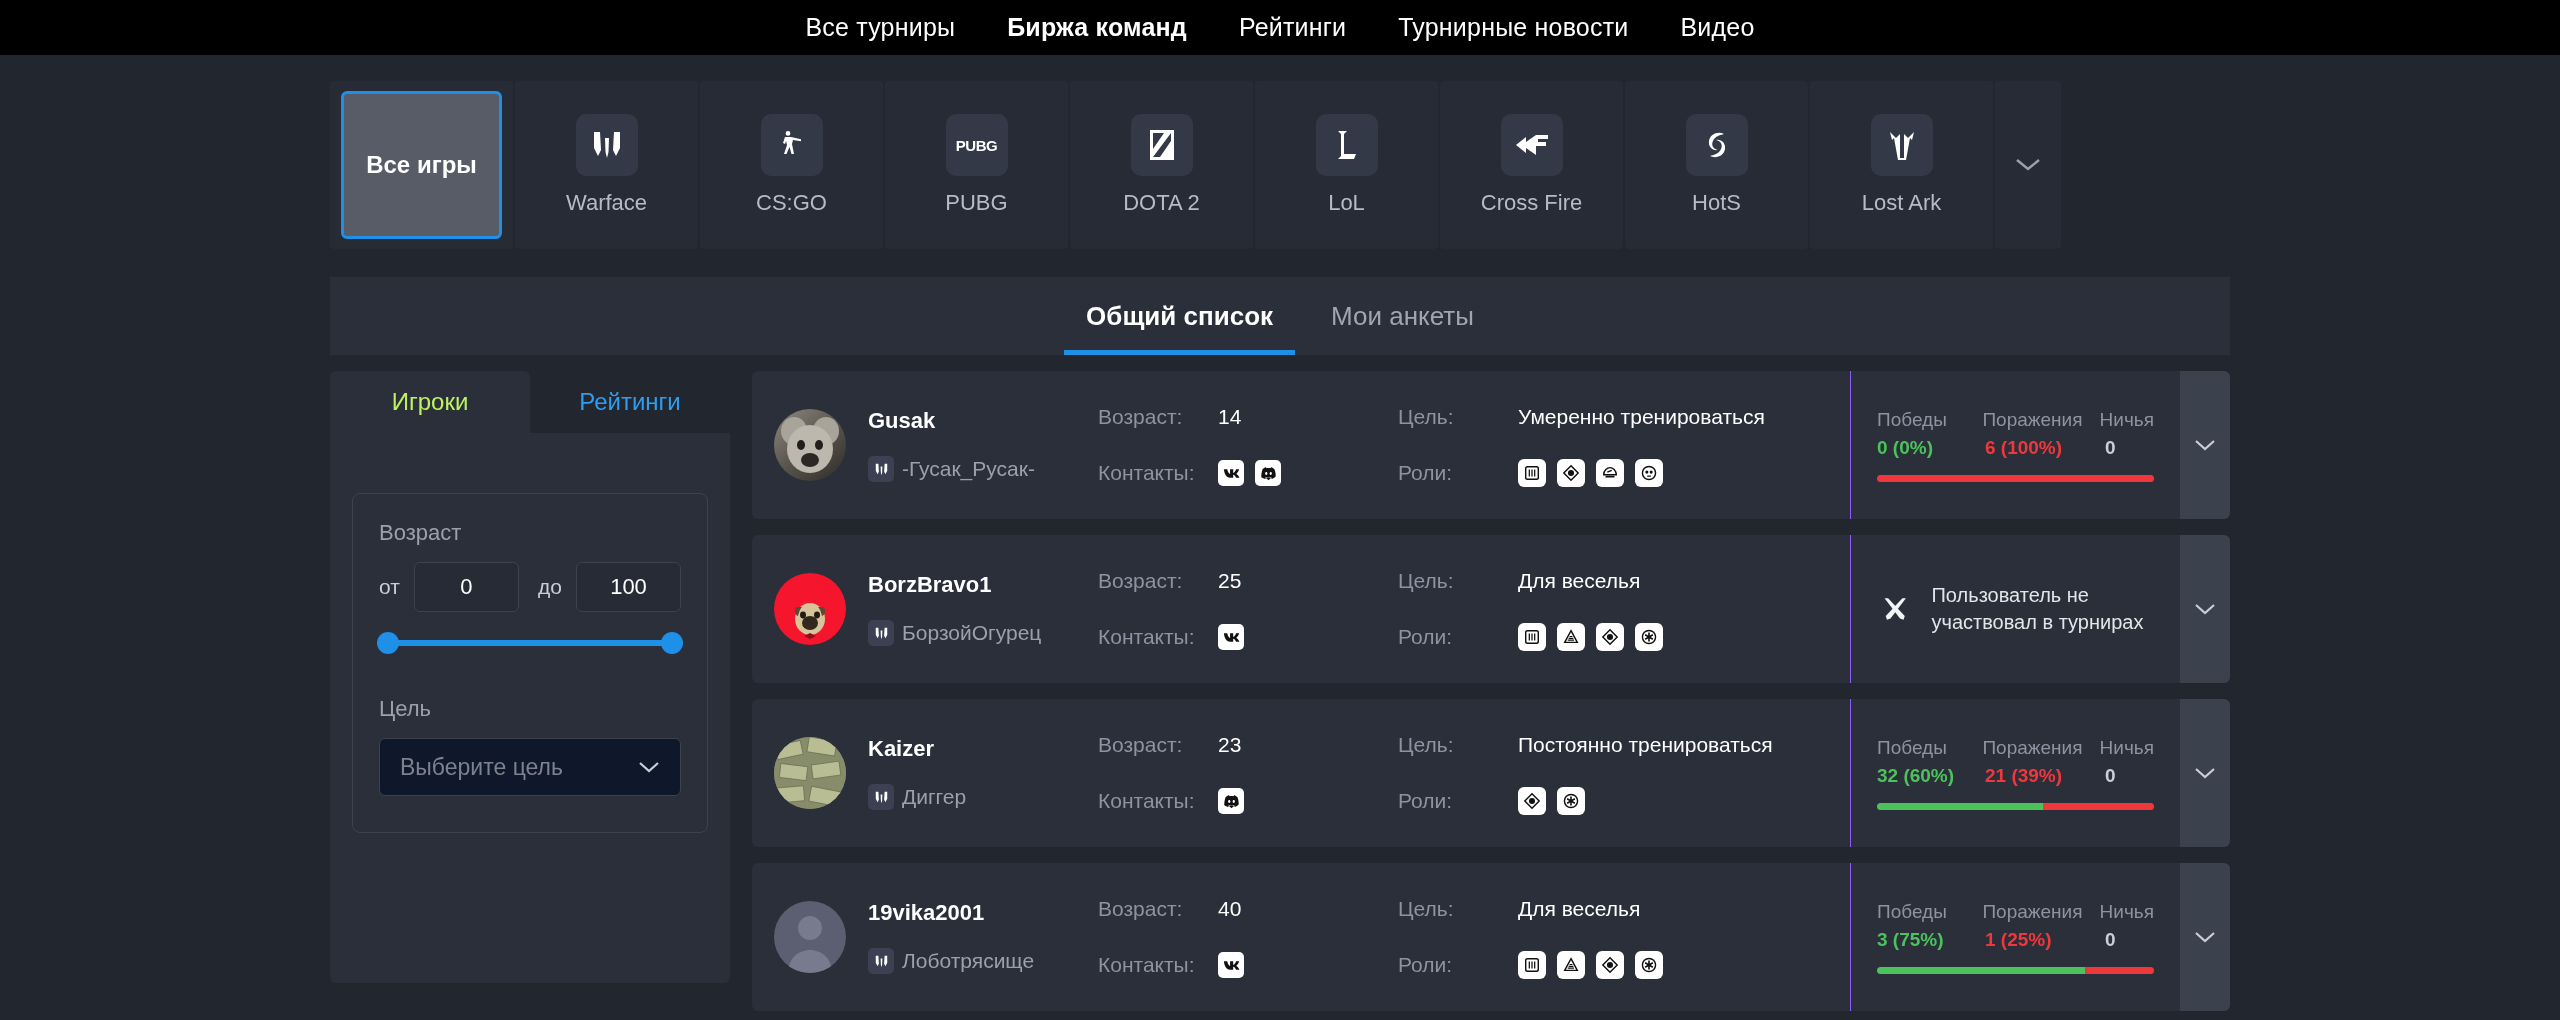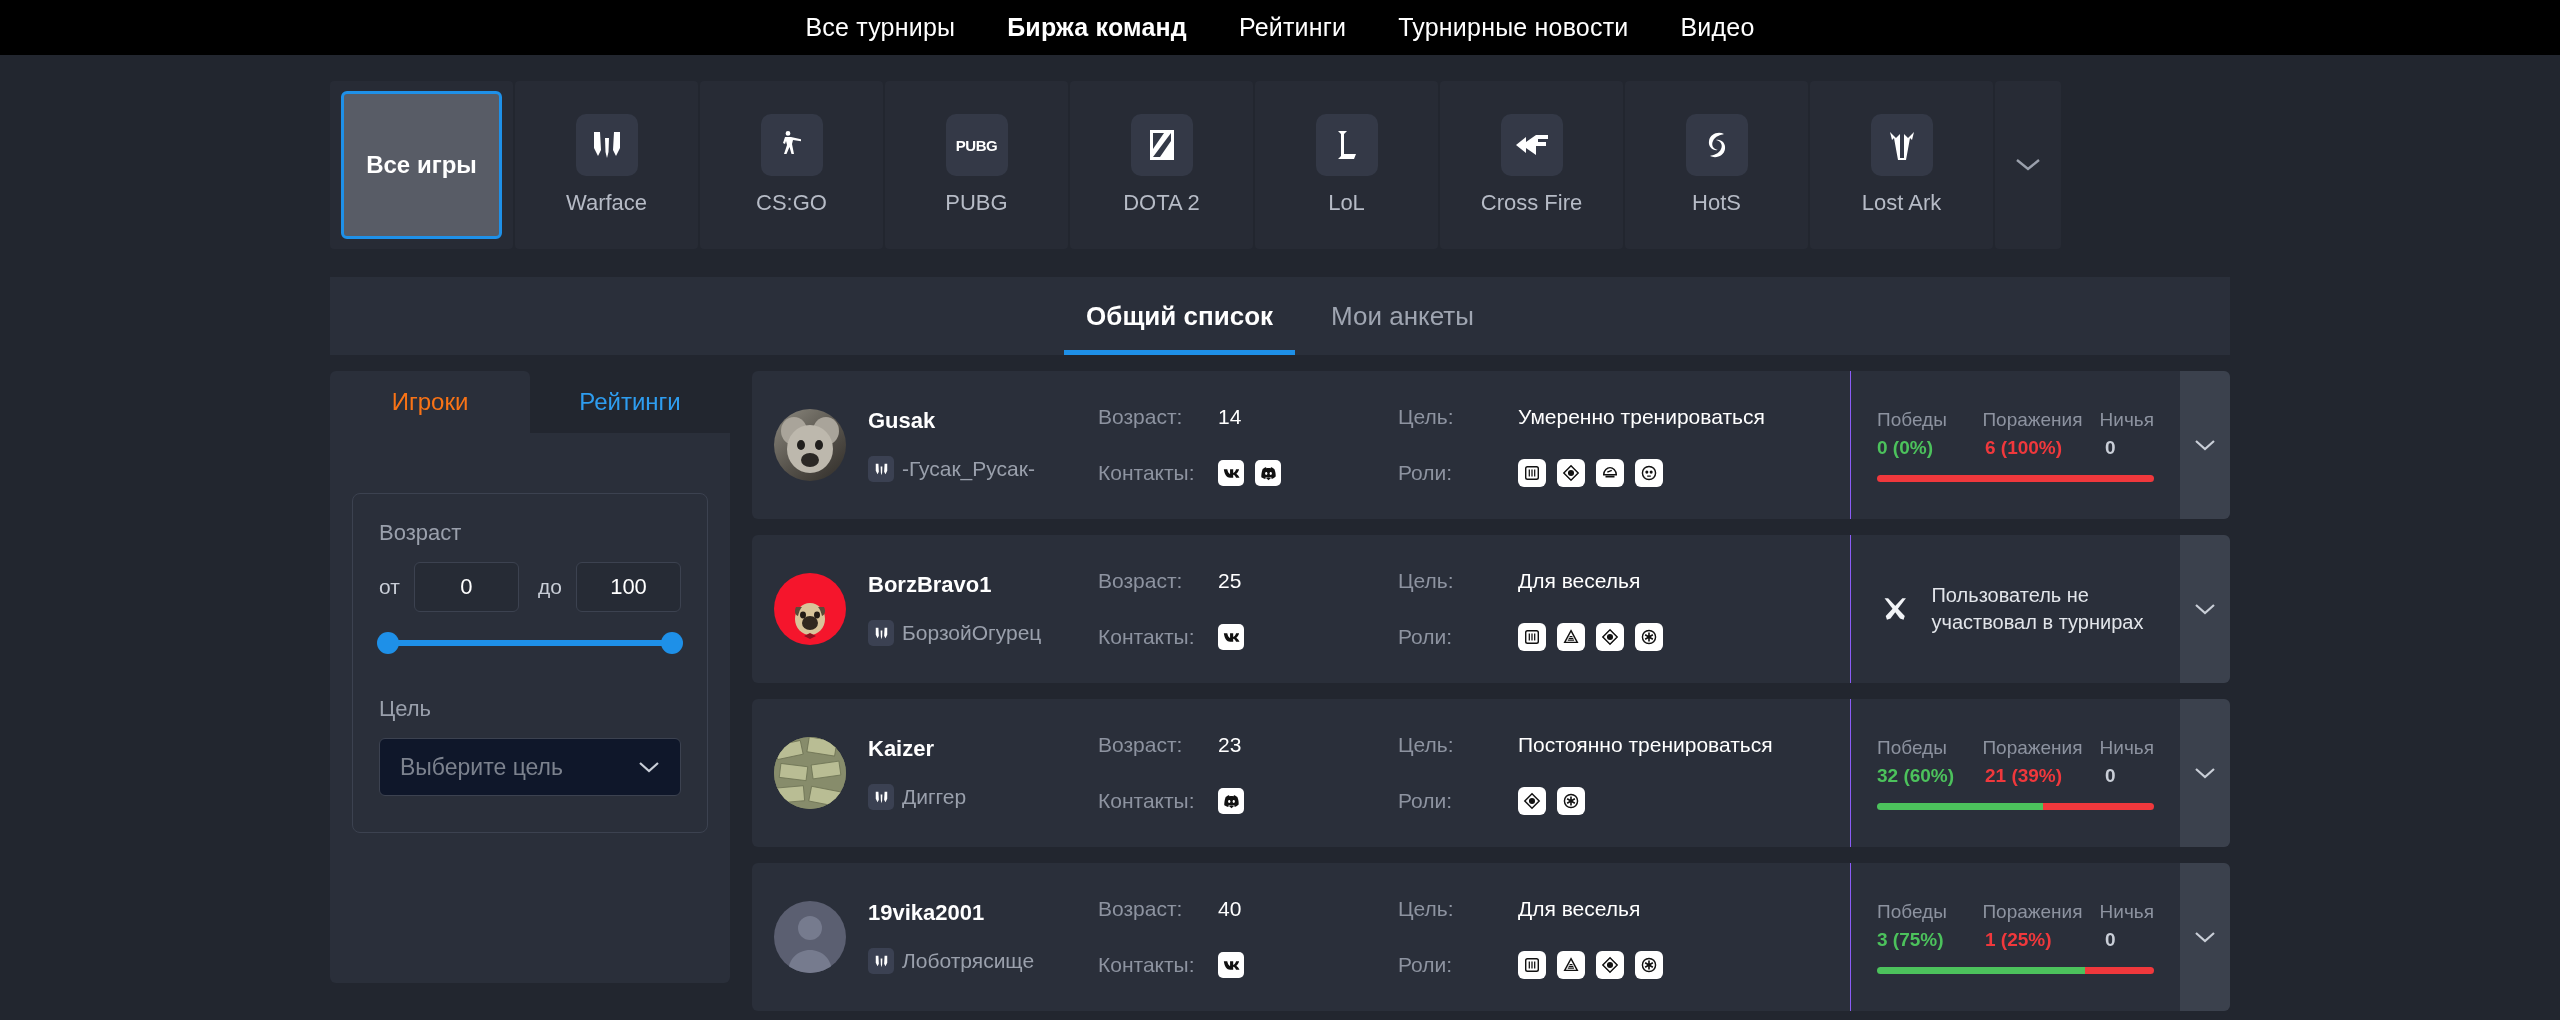--- a/index.html
+++ b/index.html
@@ -81,21 +81,21 @@
   
   .content { display: flex; gap: 22px; margin-top: 16px; }
 
   
   .sidebar { width: 400px; }
   .side-tabs { display: flex; }
   .side-tab {
     flex: 1; height: 62px; display:flex; align-items:center; justify-content:center;
     font-size: 24px; cursor: pointer;
   }
-  .side-tab.active { background:#2a2f3a; color:#f97316; border-radius:6px 6px 0 0; }
+  .side-tab.active { background:#2a2f3a; color:#bef264; border-radius:6px 6px 0 0; }
   .side-tab.inactive { background:#22262f; color:#2e9df0; }
   .side-panel { background:#2a2f3a; padding: 30px 0 0 0; border-radius: 0 0 6px 6px; }
   .filter-title { text-align:center; color:#fff; font-size:33px; font-weight:bold; }
   .filter-box {
     margin: 30px 22px 0 22px; border:1px solid #3c4250; border-radius:8px;
     padding: 26px 26px 36px 26px;
   }
   .f-label { color:#9aa0ac; font-size:22px; margin-bottom:16px; }
   .age-row { display:flex; align-items:center; gap:14px; }
   .age-word { color:#c9ced7; font-size:21px; }

